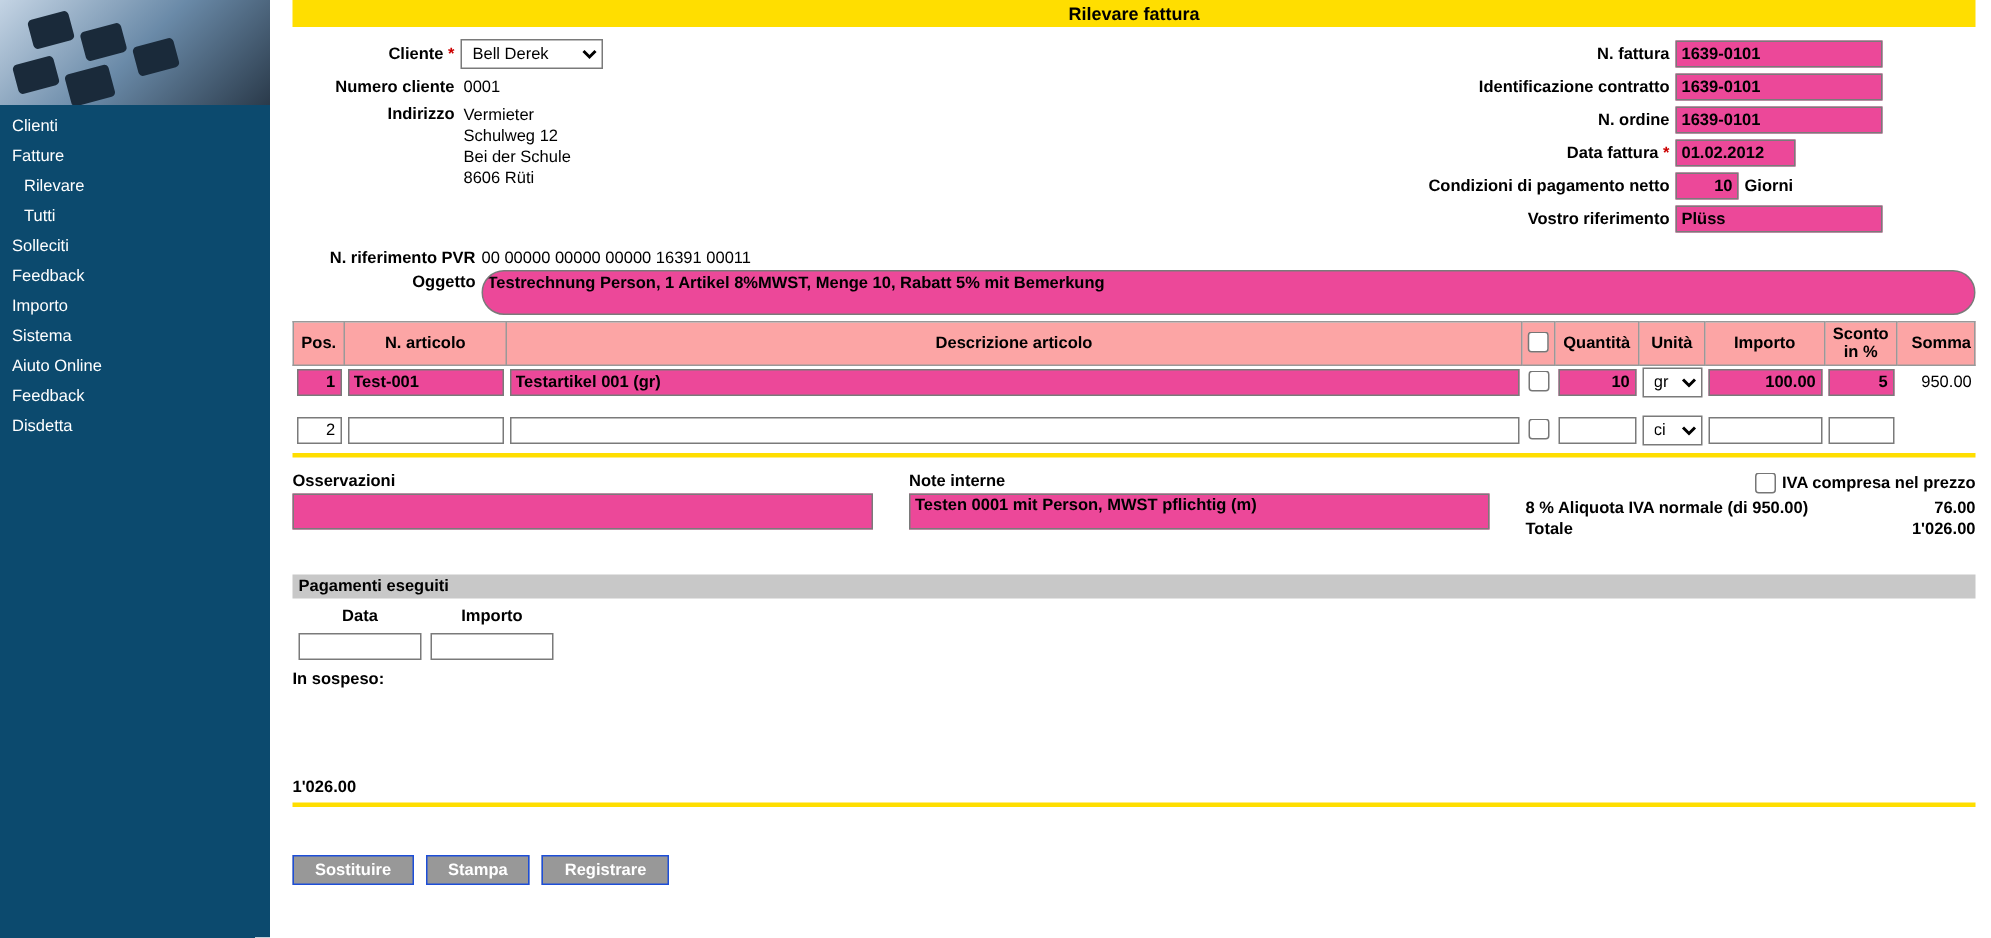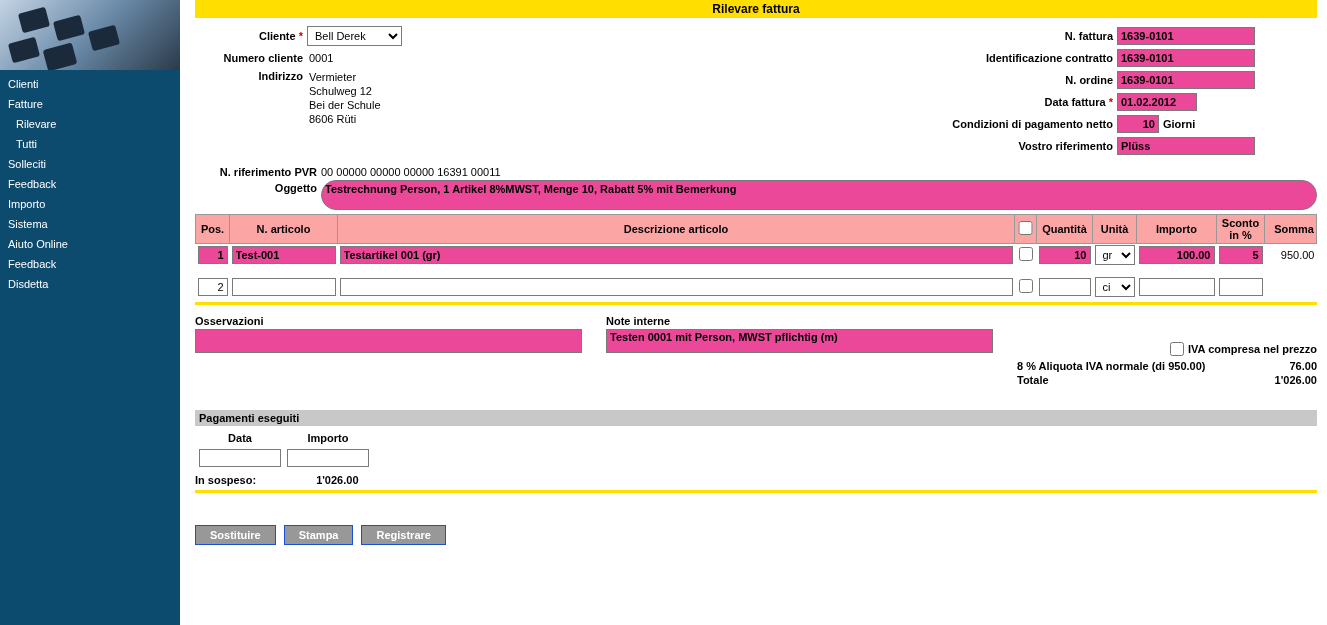--- a/index.html
+++ b/index.html
@@ -48,29 +48,29 @@
 .disc-col { width: 48px; }
 .sum-col { width: 52px; text-align: right; padding-right: 4px; }
 input.num { text-align: right; }
 select.unit { width: 40px; height: 20px; background: #fff; font-weight: normal; }
 .yellow-line { height: 3px; background: #ffde00; margin: 4px 0; }
 .obs-section { display: flex; gap: 24px; margin-top: 10px; }
 .obs-col { flex: 1; }
 .obs-col label { font-weight: bold; display: block; margin-bottom: 2px; }
 .obs-col textarea { width: 100%; height: 24px; resize: none; }
 .iva-col { width: 300px; text-align: right; }
-.iva-chk-row { font-weight: bold; display: flex; justify-content: flex-end; align-items: center; gap: 4px; margin-bottom: 4px; margin-top: 27px; }
+.iva-chk-row { font-weight: bold; display: flex; justify-content: flex-end; align-items: center; gap: 4px; margin-bottom: 4px; }
 .iva-rate-row, .tot-row { display: flex; justify-content: space-between; font-weight: bold; margin-bottom: 2px; }
 .pag-section { margin-top: 22px; }
 .pag-hdr { background: #c8c8c8; font-weight: bold; padding: 2px 4px; }
 .pag-tbl { margin-top: 2px; }
 .pag-tbl th { font-weight: bold; padding: 2px 18px; text-align: center; }
 .pag-tbl td { padding: 1px 2px; }
 .pag-tbl input { width: 82px; }
-.sosp-row { margin-top: 4px; display: flex; gap: 60px; }
+.sosp-row { margin-top: 4px; display: flex; gap: 60px; flex-direction: column; }
 .sosp-row span { font-weight: bold; }
 .btn-row { margin-top: 32px; display: flex; gap: 8px; }
 button.act { background: #989898; color: #fff; border: 1px solid #1d4ed8; padding: 3px 14px; font-family: inherit; font-size: 11px; font-weight: bold; cursor: pointer; }
 input[type="checkbox"] { width: 14px; height: 14px; }
 </style>
 </head>
 <body>
 
 <div class="container">
   <aside class="sidebar">

